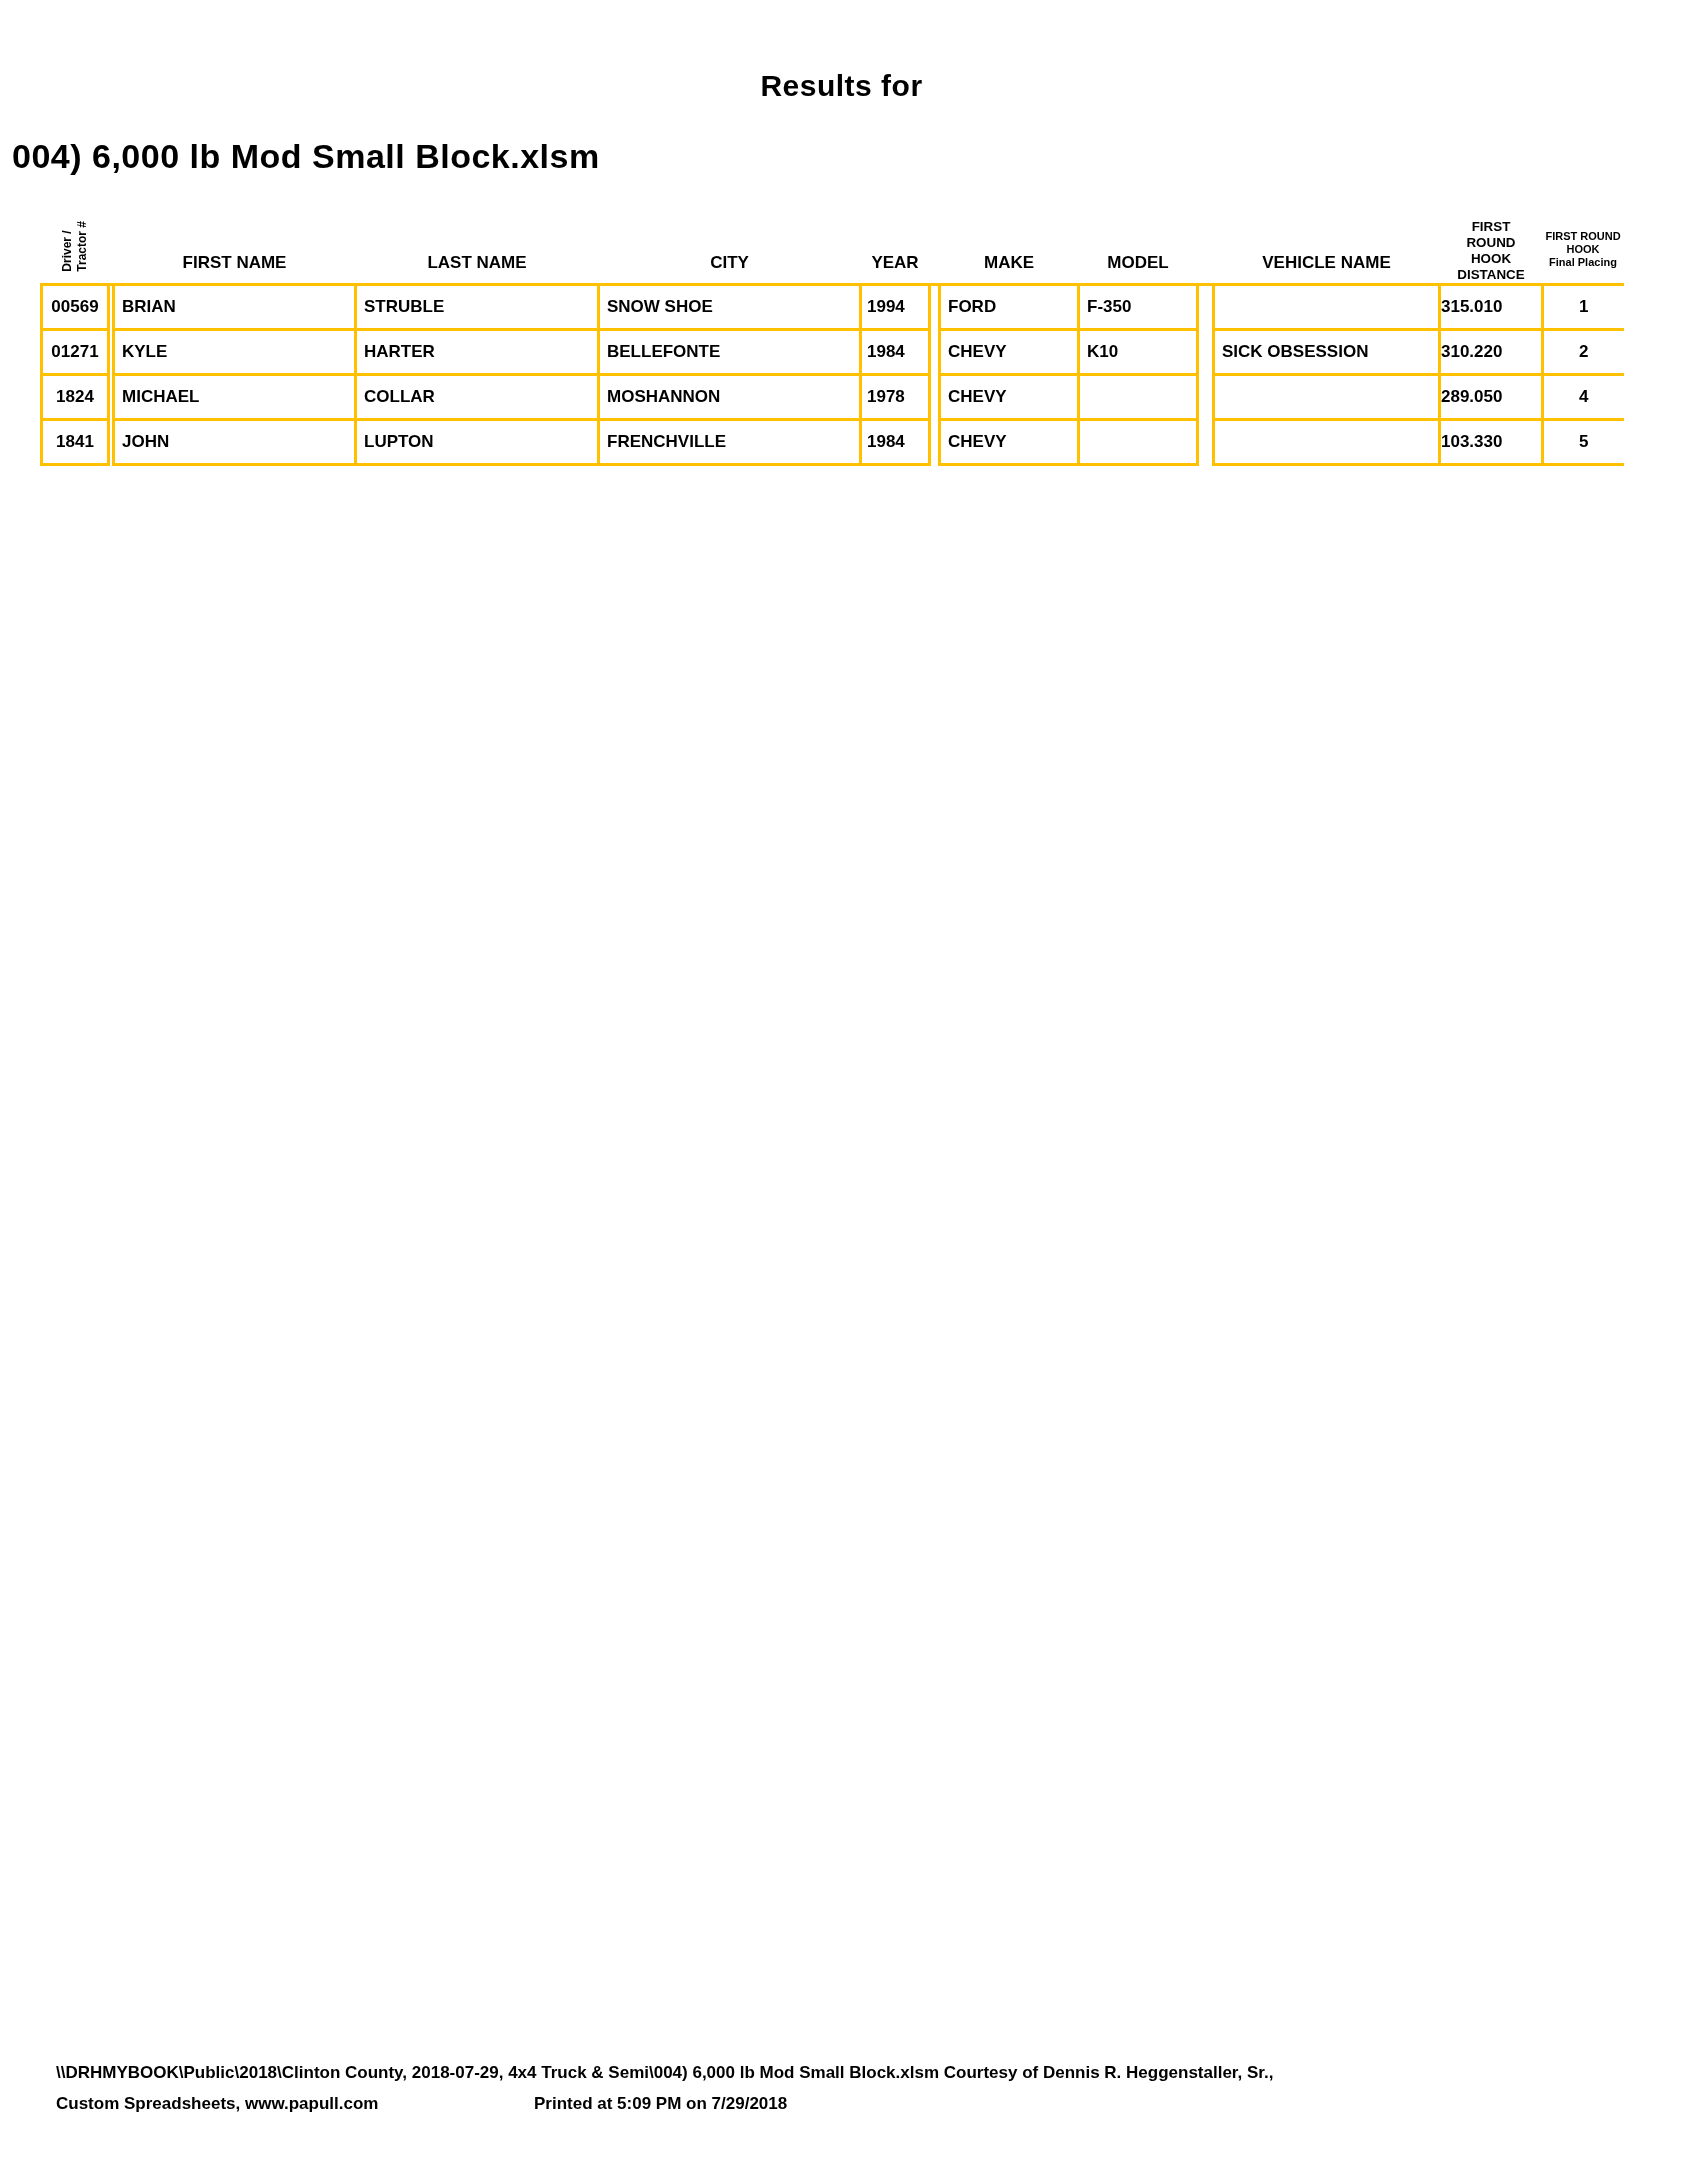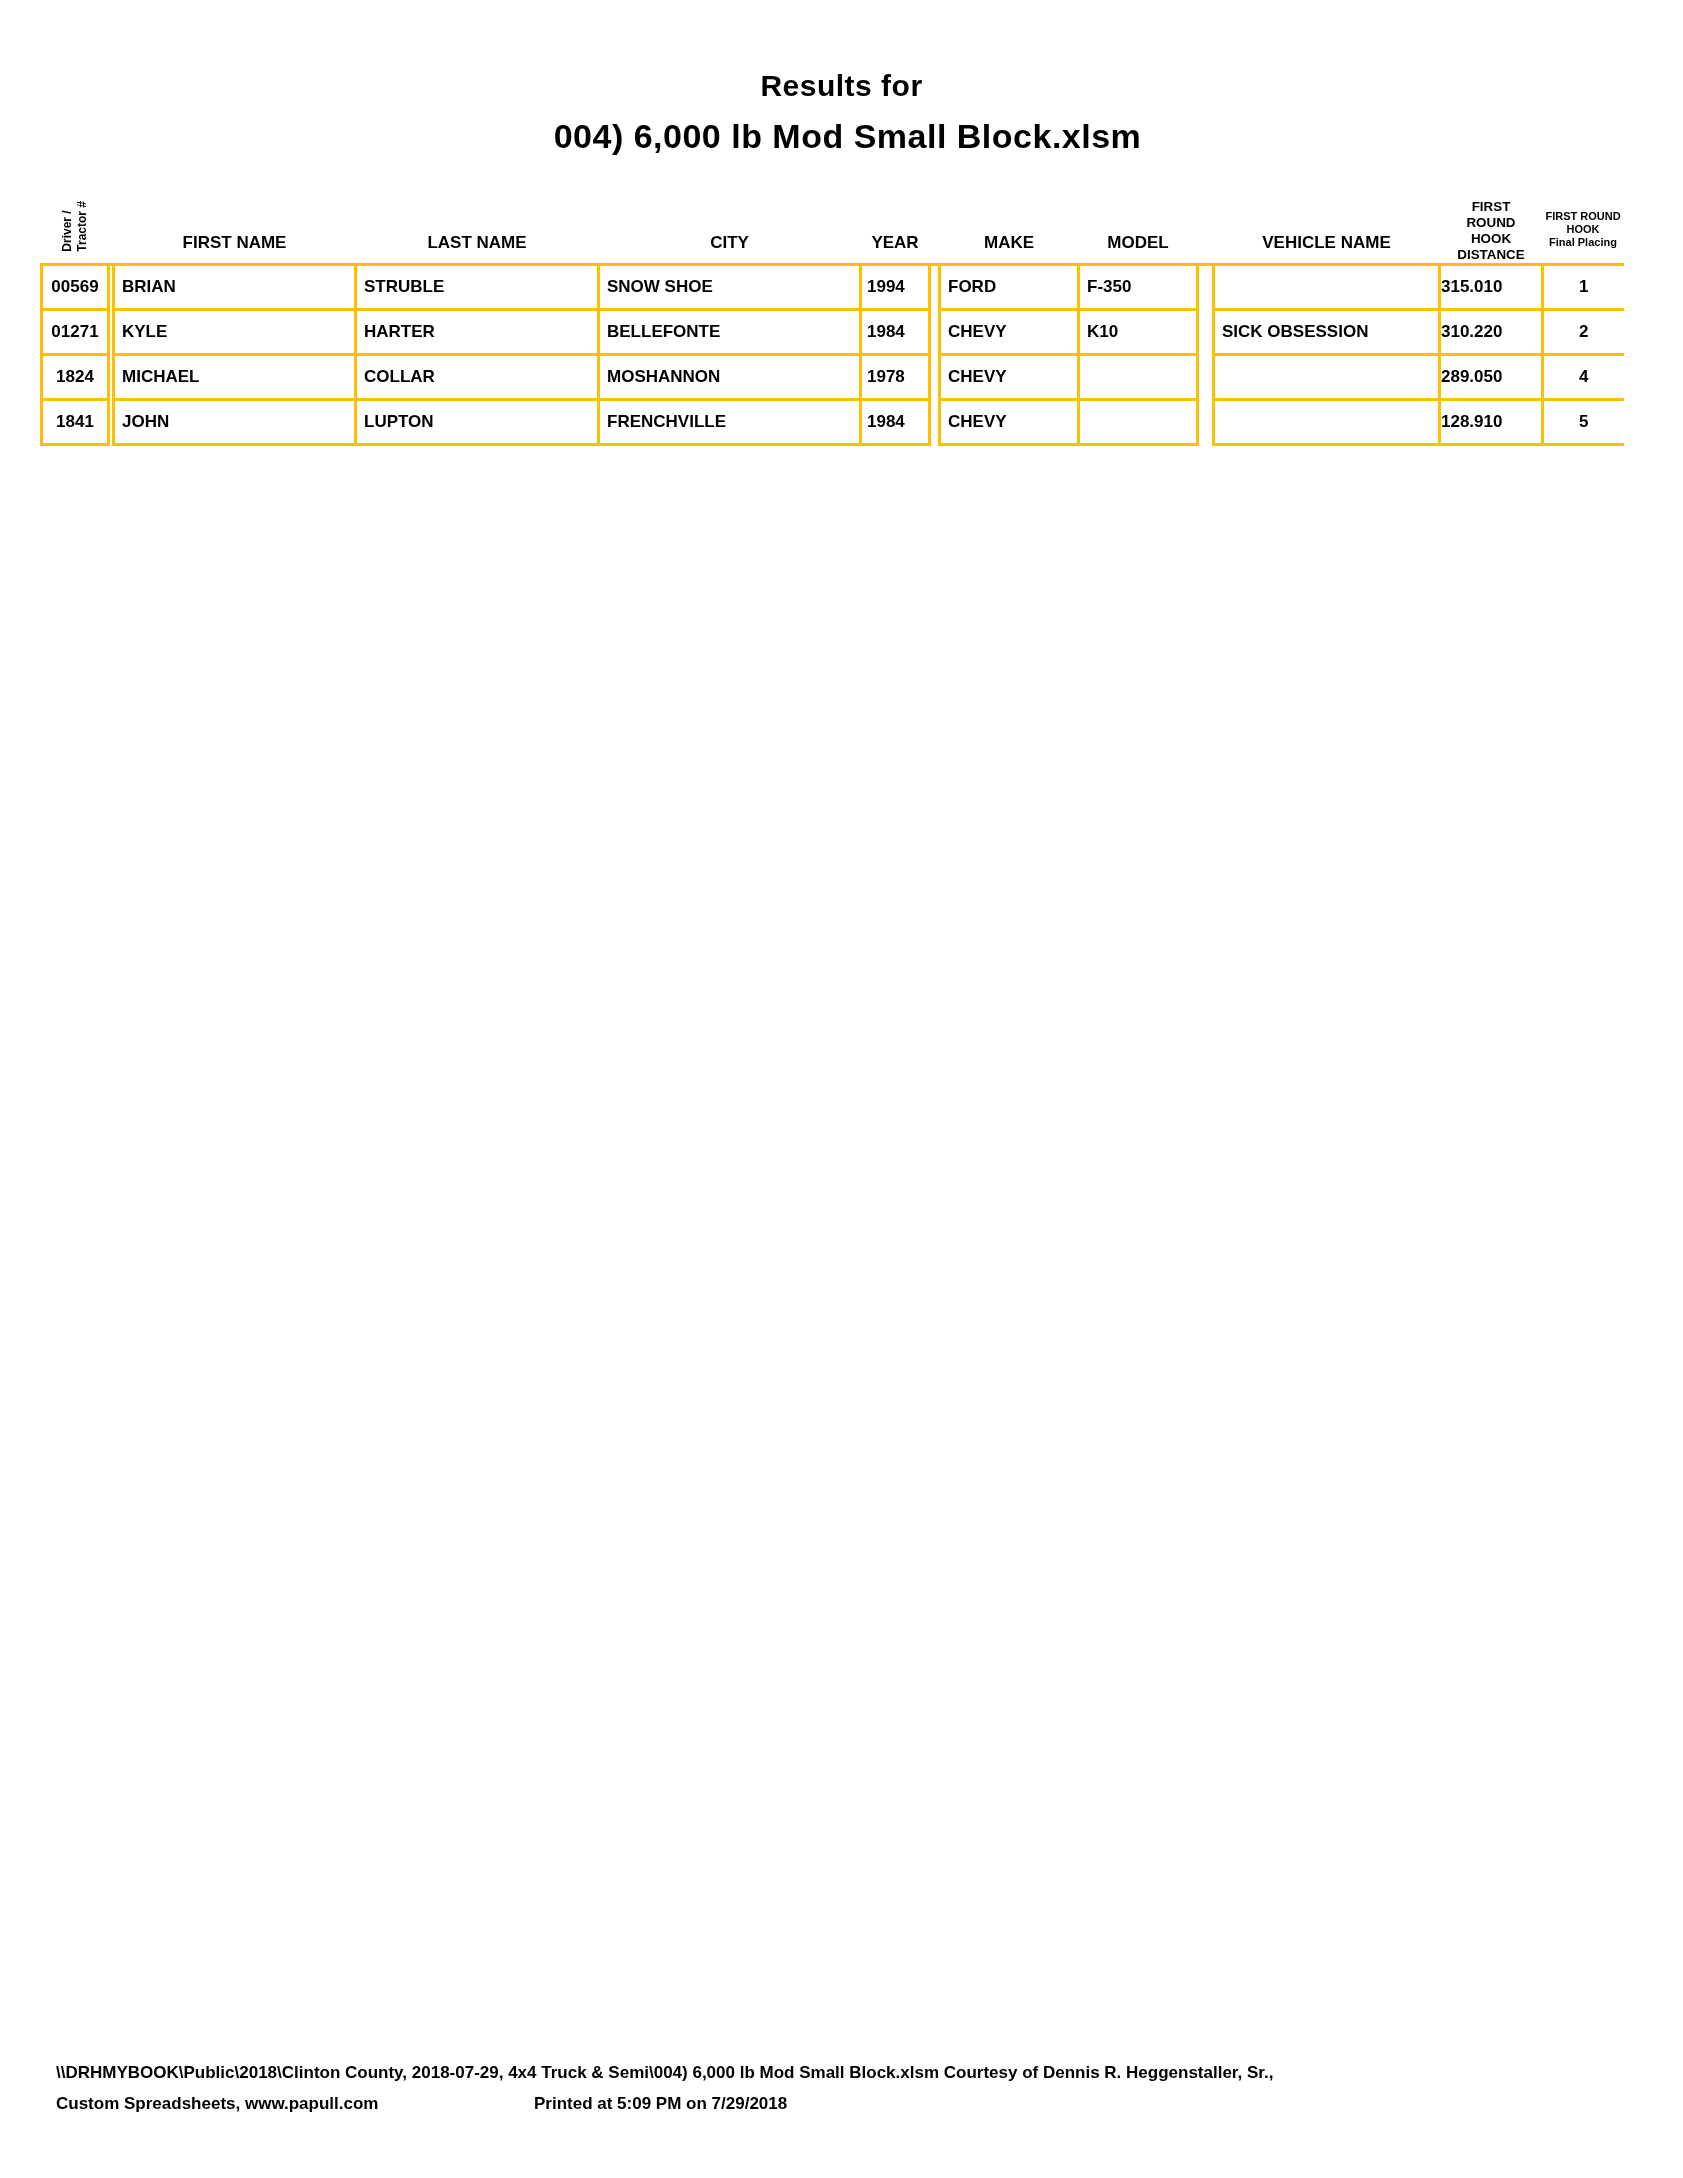--- a/index.html
+++ b/index.html
@@ -14,22 +14,22 @@
     overflow: hidden;
   }
   .title1 {
     margin-top: 69px;
     text-align: center;
     font-size: 30px;
     line-height: 34px;
     letter-spacing: 0.5px;
   }
   .title2 {
-    margin-top: 12px;
-    text-align: center;
+    margin-top: 32px;
+    text-align: left;
     font-size: 34px;
     line-height: 42px;
     letter-spacing: 0.5px;
     padding-left: 12px;
   }
   table.results {
     border-collapse: collapse;
     table-layout: fixed;
     margin: 20px 0 0 40px;
     width: 1581px;
@@ -186,21 +186,21 @@
     <td class="sp"></td>
     <td class="cell">JOHN</td>
     <td class="cell">LUPTON</td>
     <td class="cell">FRENCHVILLE</td>
     <td class="cell yr">1984</td>
     <td class="sp"></td>
     <td class="cell">CHEVY</td>
     <td class="cell"></td>
     <td class="sp"></td>
     <td class="cell"></td>
-    <td class="cell num">128.910</td>
+    <td class="cell num">103.330</td>
     <td class="cell place">5</td>
   </tr>
 </tbody>
   </table>
 
 <div class="footer">
   <div>\\DRHMYBOOK\Public\2018\Clinton County, 2018-07-29, 4x4 Truck &amp; Semi\004) 6,000 lb Mod Small Block.xlsm  Courtesy of Dennis R. Heggenstaller, Sr.,</div>
   <div>
     <span class="footer-left">Custom Spreadsheets, www.papull.com</span><span>Printed at 5:09 PM on 7/29/2018</span>
   </div>

